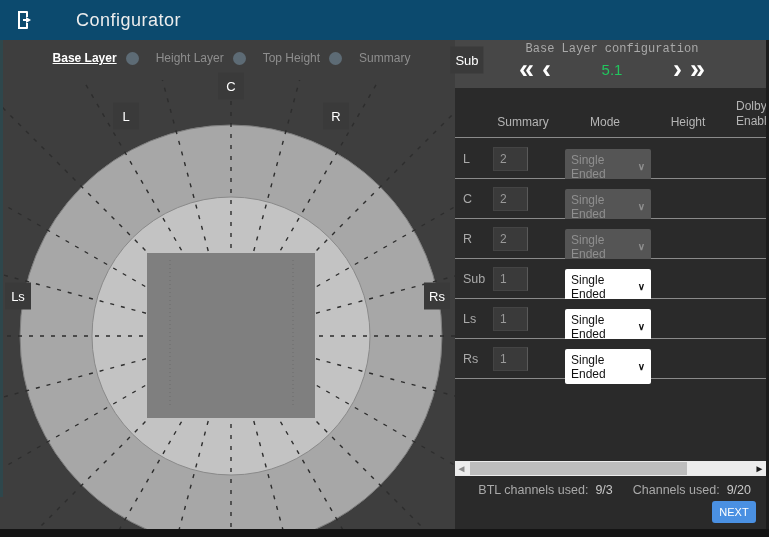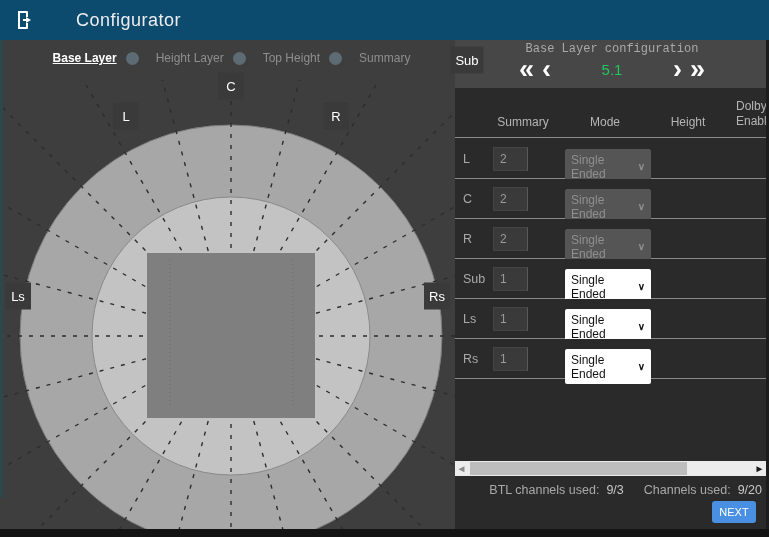--- a/index.html
+++ b/index.html
@@ -97,21 +97,21 @@
     background:#ececec; display:flex; align-items:center;
   }
   .sb-arrow { width:13px; text-align:center; font-size:10px; line-height:15px; cursor:pointer; }
   .sb-arrow.left { color:#8a8a8a; }
   .sb-arrow.right { position:absolute; right:3px; color:#1a1a1a; }
   .sb-thumb { position:absolute; left:15px; top:1px; width:217px; height:13px; background:#bdbdbd; cursor:pointer; }
 
   .status {
     position:absolute; left:0; top:443px; width:314px;
     display:flex; justify-content:flex-end; align-items:center;
-    gap:7px; padding-right:7px; font-size:12.5px; color:#a9a9a9;
+    gap:7px; padding-right:18px; font-size:12.5px; color:#a9a9a9;
   }
   .status .val { color:#c7c7c7; }
   .next-btn {
     position:absolute; right:13px; top:461px; width:44px; height:22px;
     background:#4a90e2; border:none; border-radius:3px;
     color:#ffffff; font-size:11px; font-weight:normal; cursor:pointer;
     font-family:"Liberation Sans", sans-serif;
   }
 
   

